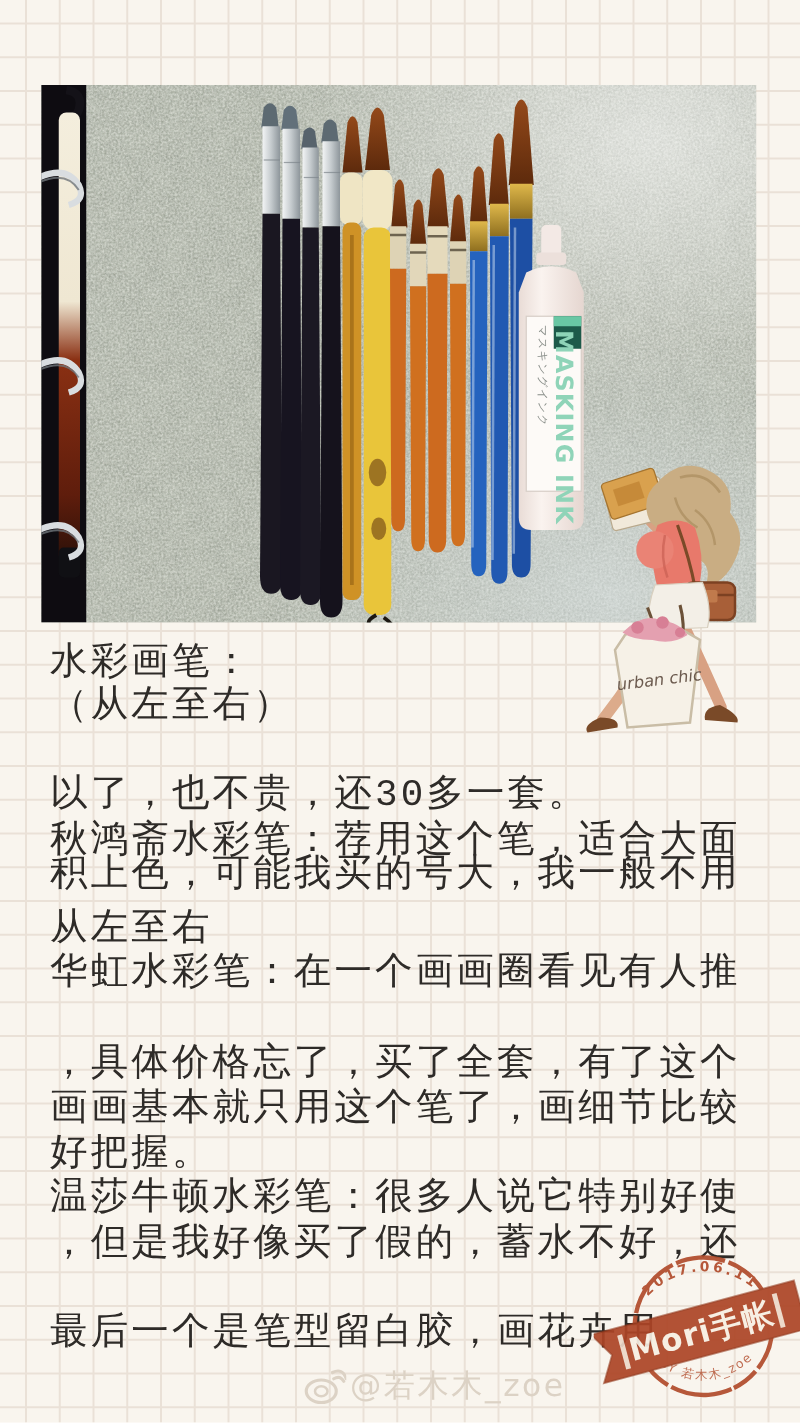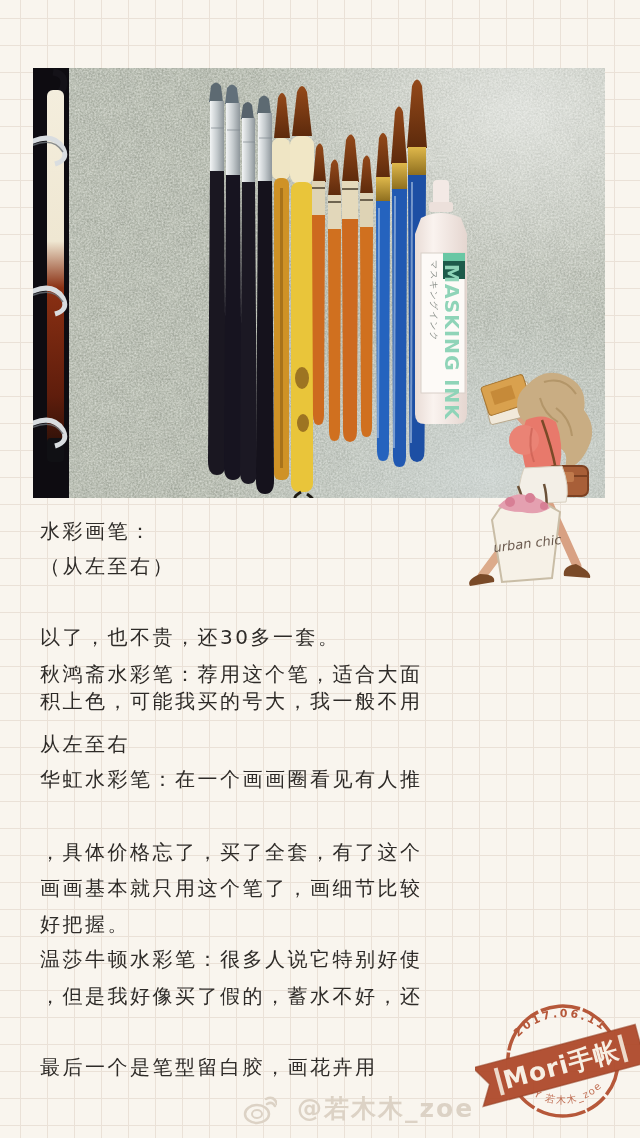--- a/index.html
+++ b/index.html
@@ -12,28 +12,28 @@
       linear-gradient(#eae1d7 1.5px, transparent 1.5px),
       linear-gradient(90deg, #eae1d7 1.5px, transparent 1.5px);
     background-size:27px 27px;
     background-position:-7px -9px;
     font-family:"DejaVu Sans", sans-serif;
   }
   .photo{position:absolute;left:33px;top:68px;z-index:1;}
   .girl{position:absolute;left:448px;top:368px;z-index:3;}
   .tl{
     position:absolute;left:40px;z-index:4;
-    font-size:20px;line-height:34px;letter-spacing:2.5px;
-    color:#2e2b28;white-space:nowrap;font-weight:500;
+    font-size:30px;line-height:34px;letter-spacing:2.5px;
+    color:#2e2b28;white-space:nowrap;font-weight:500;font-family:Liberation Mono, monospace;
   }
   .stamp{position:absolute;left:475px;top:993px;z-index:5;opacity:.92;}
   .watermark{
     position:absolute;left:243px;top:1092px;z-index:2;
-    display:flex;align-items:flex-end;gap:20px;
-    color:#dcd2c5;font-size:25px;letter-spacing:2px;font-weight:bold;
+    display:flex;align-items:center;gap:3px;
+    color:#dcd2c5;font-size:25px;letter-spacing:2px;font-weight:normal;
   }
 </style>
 </head>
 <body>
 
 <div class="page">
 
   <svg class="photo" width="572" height="430" viewBox="0 0 572 430">
     <defs>
       <filter id="speck" x="0" y="0" width="100%" height="100%">

